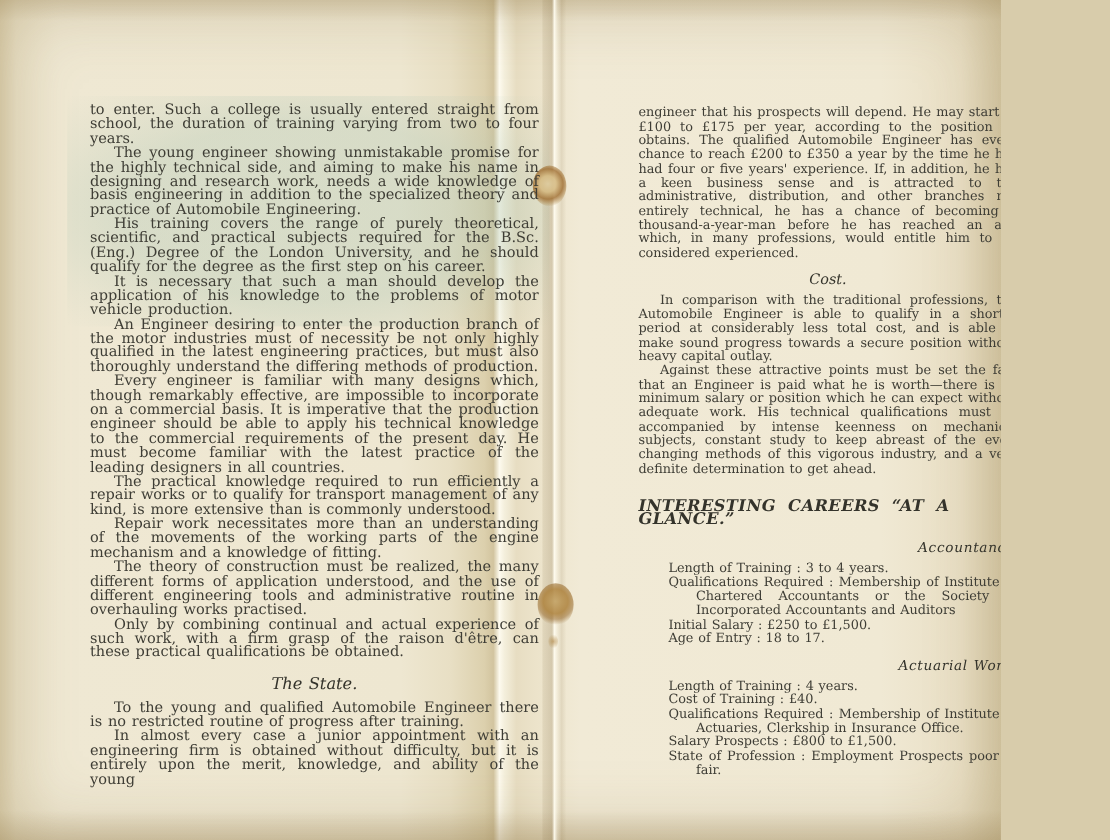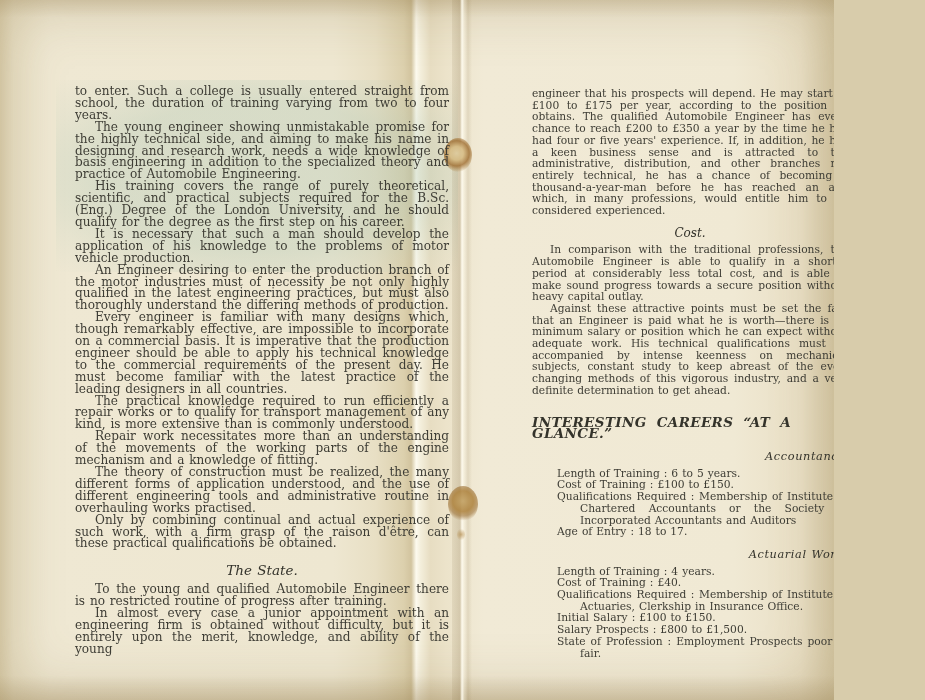--- a/index.html
+++ b/index.html
@@ -112,30 +112,29 @@
     <p class="no-indent">engineer that his prospects will depend. He may start at £100 to £175 per year, according to the position he obtains. The qualified Automobile Engineer has every chance to reach £200 to £350 a year by the time he has had four or five years' experience. If, in addition, he has a keen business sense and is attracted to the administrative, distribution, and other branches not entirely technical, he has a chance of becoming a thousand-a-year-man before he has reached an age which, in many professions, would entitle him to be considered experienced.</p>
 
     <div class="subhead">Cost.</div>
     <p>In comparison with the traditional professions, the Automobile Engineer is able to qualify in a shorter period at considerably less total cost, and is able to make sound progress towards a secure position without heavy capital outlay.</p>
     <p>Against these attractive points must be set the fact that an Engineer is paid what he is worth—there is no minimum salary or position which he can expect without adequate work. His technical qualifications must be accompanied by intense keenness on mechanical subjects, constant study to keep abreast of the ever-changing methods of this vigorous industry, and a very definite determination to get ahead.</p>
 
     <div class="careers-heading">INTERESTING CAREERS “AT A GLANCE.”</div>
 
     <div class="career-title">Accountancy.</div>
     <ul class="career-items">
-      <li>Length of Training : 6 to 5 years.</li>
-      <li>Cost of Training : £100 to £150.</li>
+      <li>Length of Training : 3 to 4 years.</li>
       <li>Qualifications Required : Membership of Institute of Chartered Accountants or the Society of Incorporated Accountants and Auditors</li>
+      <li>Initial Salary : £250 to £1,500.</li>
       <li>Age of Entry : 18 to 17.</li>
     </ul>
 
     <div class="career-title">Actuarial Work.</div>
     <ul class="career-items">
       <li>Length of Training : 4 years.</li>
       <li>Cost of Training : £40.</li>
       <li>Qualifications Required : Membership of Institute of Actuaries, Clerkship in Insurance Office.</li>
-      <li>Initial Salary : £100 to £150.</li>
       <li>Salary Prospects : £800 to £1,500.</li>
       <li>State of Profession : Employment Prospects poor to fair.</li>
     </ul>
   </div>
 
 </div>
 
 </body></html>

